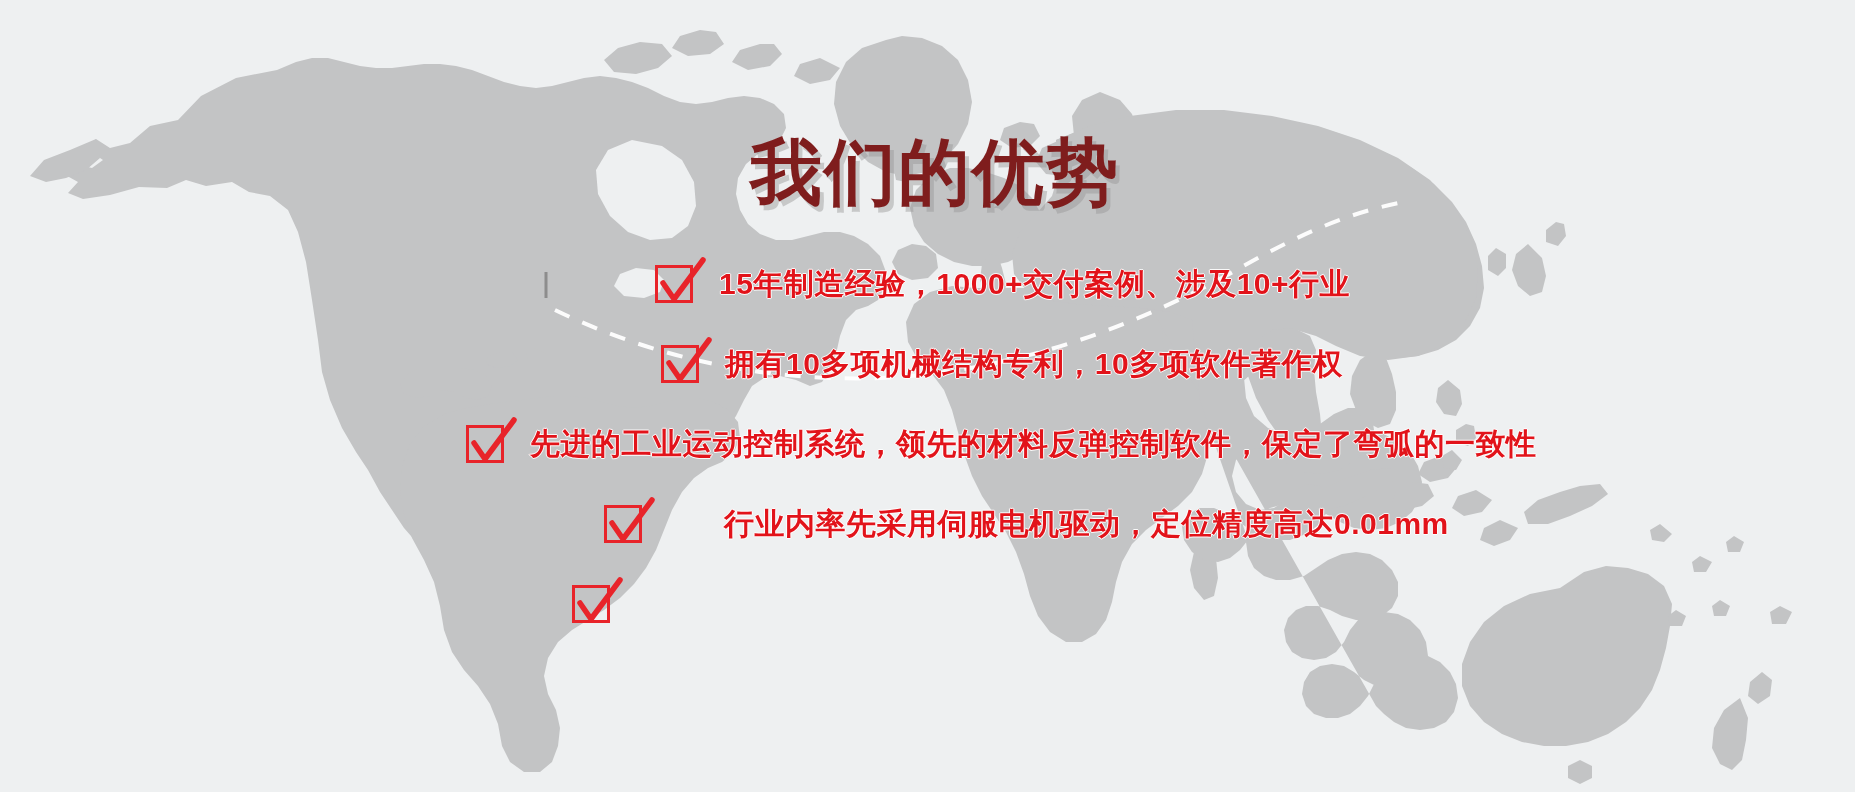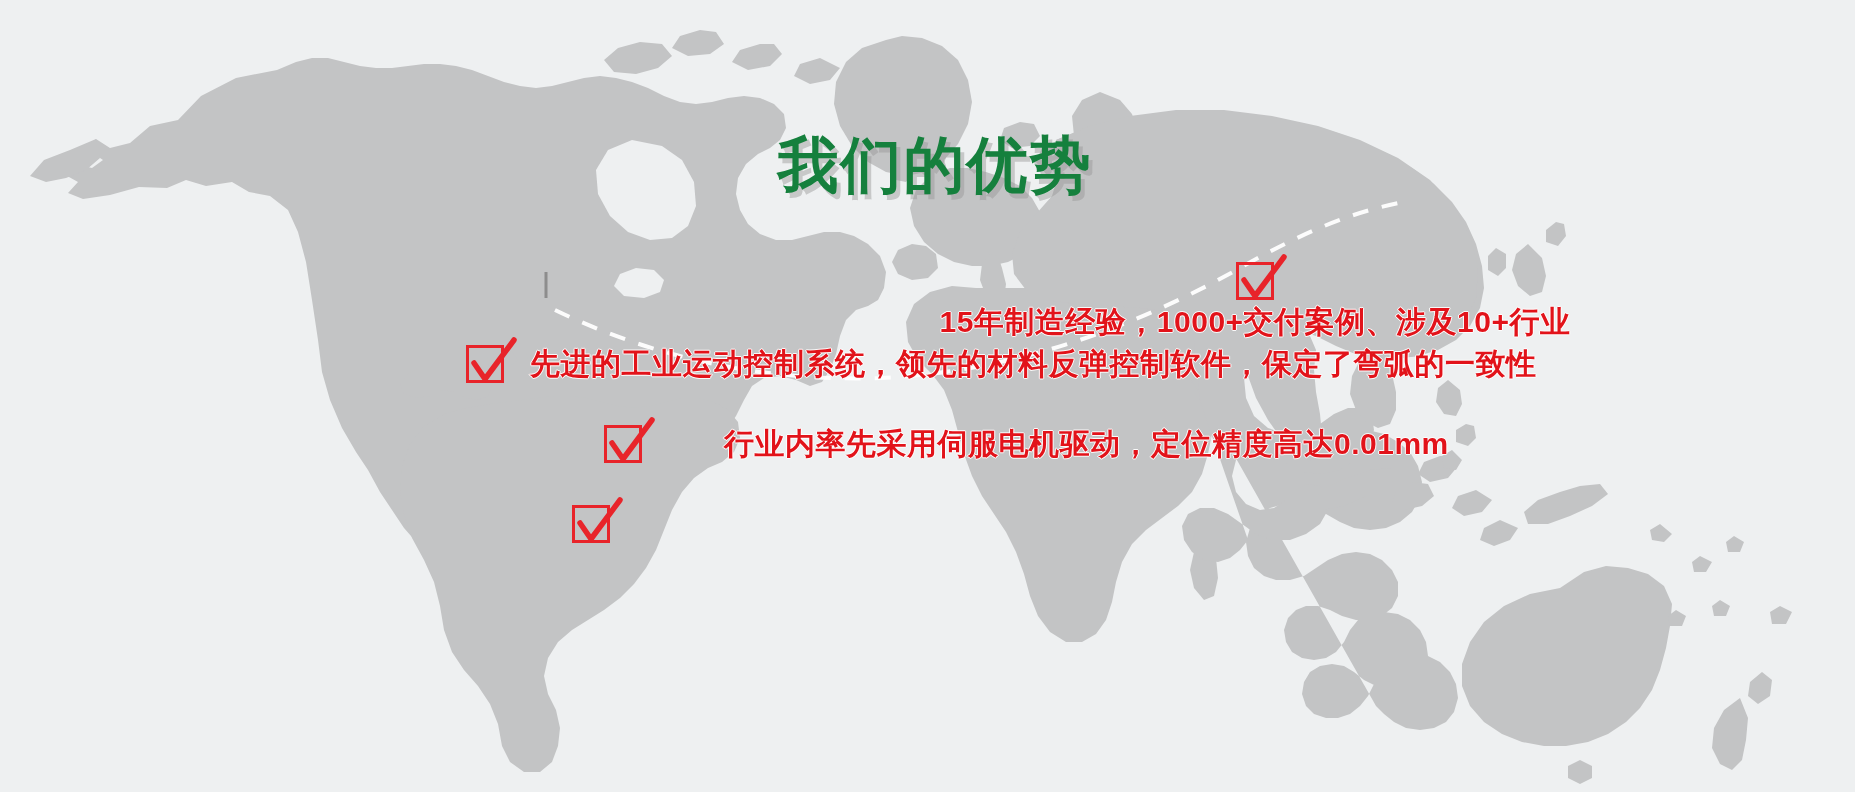--- a/index.html
+++ b/index.html
@@ -28,24 +28,24 @@
 
   
   #title-wrap{
     position:absolute;left:0;top:76px;width:1855px;
     text-align:center;
   }
   #page-title{
     display:inline-block;
     font-family:"Liberation Sans","DejaVu Sans",sans-serif;
     font-weight:bold;
-    font-size:61px;
+    font-size:72px;
     line-height:96px;
     letter-spacing:2px;
-    color:#15803d;
+    color:#7f1d1d;
     text-shadow:4px 5px 0 rgba(150,150,150,.45);
     white-space:nowrap;
     margin-left:15px;
   }
 
   
   #advantages{
     position:absolute;left:0;top:262px;width:1855px;
   }
   .adv-row{
@@ -162,30 +162,39 @@
       <line class="pin" x1="546" y1="272" x2="546" y2="298"></line>
     </svg>
   </div>
 
   <div id="title-wrap">
     <h1 id="page-title">我们的优势</h1>
   </div>
 
   <div id="advantages">
 
-    <div class="adv-row" style="padding-left:655px;flex-direction:column;">
+    <div class="adv-row" style="padding-left:655px;">
       <span class="checkbox-icon">
         <svg viewBox="0 0 54 52" aria-hidden="true">
             <path d="M9 26 L20 42 L49 3"></path>
           </svg>
       </span>
       <span class="gap" style="width:26px;"></span>
       <span class="adv-text">15年制造经验，1000+交付案例、涉及10+行业</span>
     </div>
 
+    <div class="adv-row" style="padding-left:661px;">
+      <span class="checkbox-icon">
+        <svg viewBox="0 0 54 52" aria-hidden="true">
+            <path d="M9 26 L20 42 L49 3"></path>
+          </svg>
+      </span>
+      <span class="gap" style="width:26px;"></span>
+      <span class="adv-text">拥有10多项机械结构专利，10多项软件著作权</span>
+    </div>
 
     <div class="adv-row" style="padding-left:466px;">
       <span class="checkbox-icon">
         <svg viewBox="0 0 54 52" aria-hidden="true">
             <path d="M9 26 L20 42 L49 3"></path>
           </svg>
       </span>
       <span class="gap" style="width:26px;"></span>
       <span class="adv-text">先进的工业运动控制系统，领先的材料反弹控制软件，保定了弯弧的一致性</span>
     </div>

